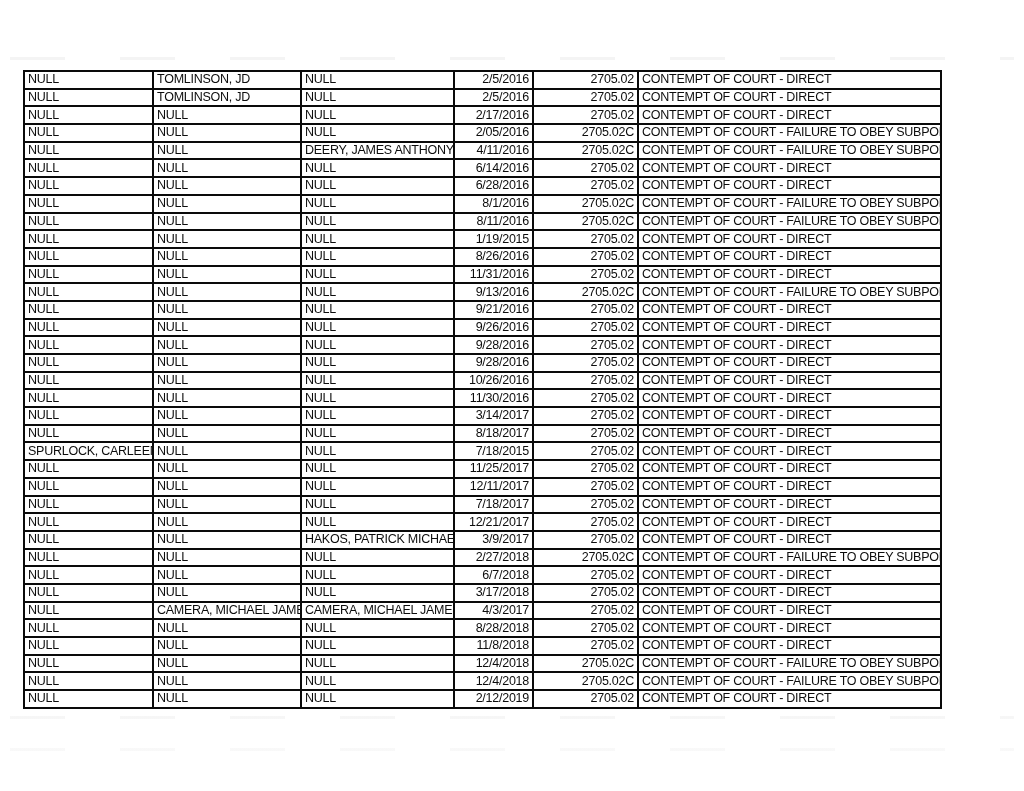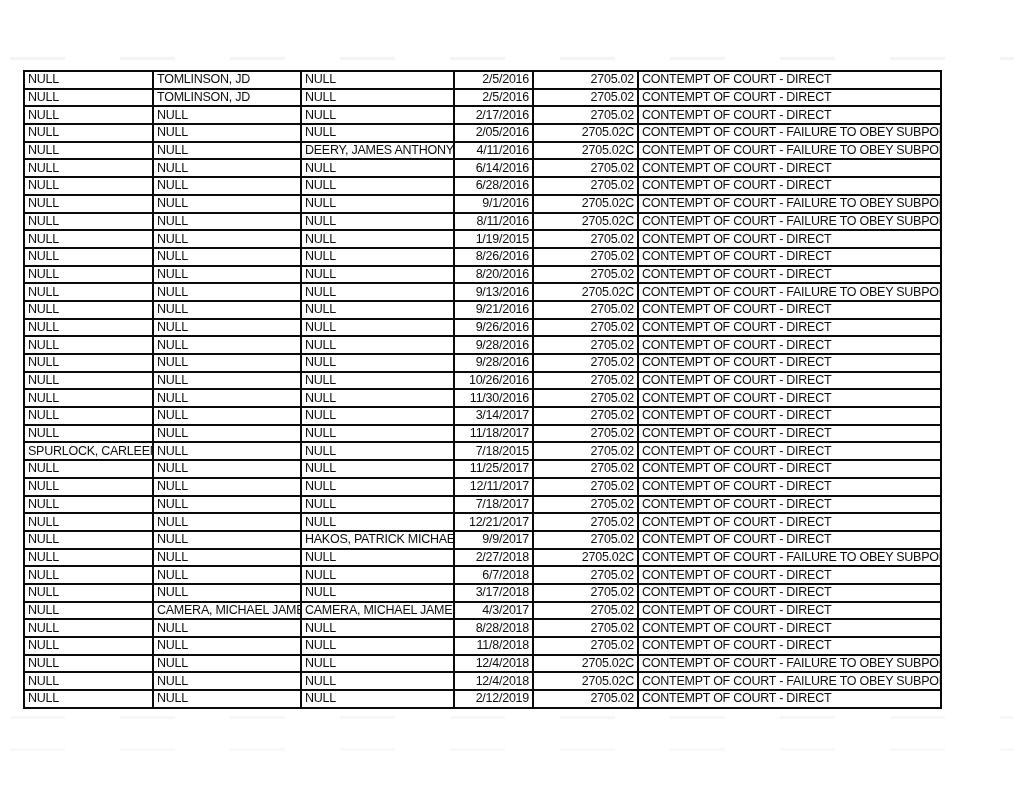--- a/index.html
+++ b/index.html
@@ -125,21 +125,21 @@
           <td class="c1">NULL</td>
           <td class="c2">NULL</td>
           <td class="c3">6/28/2016</td>
           <td class="c4">2705.02</td>
           <td class="c5">CONTEMPT OF COURT - DIRECT</td>
         </tr>
         <tr>
           <td class="c0">NULL</td>
           <td class="c1">NULL</td>
           <td class="c2">NULL</td>
-          <td class="c3">9/1/2016</td>
+          <td class="c3">8/1/2016</td>
           <td class="c4">2705.02C</td>
           <td class="c5">CONTEMPT OF COURT - FAILURE TO OBEY SUBPOENA</td>
         </tr>
         <tr>
           <td class="c0">NULL</td>
           <td class="c1">NULL</td>
           <td class="c2">NULL</td>
           <td class="c3">8/11/2016</td>
           <td class="c4">2705.02C</td>
           <td class="c5">CONTEMPT OF COURT - FAILURE TO OBEY SUBPOENA</td>
@@ -157,21 +157,21 @@
           <td class="c1">NULL</td>
           <td class="c2">NULL</td>
           <td class="c3">8/26/2016</td>
           <td class="c4">2705.02</td>
           <td class="c5">CONTEMPT OF COURT - DIRECT</td>
         </tr>
         <tr>
           <td class="c0">NULL</td>
           <td class="c1">NULL</td>
           <td class="c2">NULL</td>
-          <td class="c3">8/20/2016</td>
+          <td class="c3">11/31/2016</td>
           <td class="c4">2705.02</td>
           <td class="c5">CONTEMPT OF COURT - DIRECT</td>
         </tr>
         <tr>
           <td class="c0">NULL</td>
           <td class="c1">NULL</td>
           <td class="c2">NULL</td>
           <td class="c3">9/13/2016</td>
           <td class="c4">2705.02C</td>
           <td class="c5">CONTEMPT OF COURT - FAILURE TO OBEY SUBPOENA</td>
@@ -229,21 +229,21 @@
           <td class="c1">NULL</td>
           <td class="c2">NULL</td>
           <td class="c3">3/14/2017</td>
           <td class="c4">2705.02</td>
           <td class="c5">CONTEMPT OF COURT - DIRECT</td>
         </tr>
         <tr>
           <td class="c0">NULL</td>
           <td class="c1">NULL</td>
           <td class="c2">NULL</td>
-          <td class="c3">11/18/2017</td>
+          <td class="c3">8/18/2017</td>
           <td class="c4">2705.02</td>
           <td class="c5">CONTEMPT OF COURT - DIRECT</td>
         </tr>
         <tr>
           <td class="c0">SPURLOCK, CARLEEN</td>
           <td class="c1">NULL</td>
           <td class="c2">NULL</td>
           <td class="c3">7/18/2015</td>
           <td class="c4">2705.02</td>
           <td class="c5">CONTEMPT OF COURT - DIRECT</td>
@@ -277,21 +277,21 @@
           <td class="c1">NULL</td>
           <td class="c2">NULL</td>
           <td class="c3">12/21/2017</td>
           <td class="c4">2705.02</td>
           <td class="c5">CONTEMPT OF COURT - DIRECT</td>
         </tr>
         <tr>
           <td class="c0">NULL</td>
           <td class="c1">NULL</td>
           <td class="c2">HAKOS, PATRICK MICHAEL</td>
-          <td class="c3">9/9/2017</td>
+          <td class="c3">3/9/2017</td>
           <td class="c4">2705.02</td>
           <td class="c5">CONTEMPT OF COURT - DIRECT</td>
         </tr>
         <tr>
           <td class="c0">NULL</td>
           <td class="c1">NULL</td>
           <td class="c2">NULL</td>
           <td class="c3">2/27/2018</td>
           <td class="c4">2705.02C</td>
           <td class="c5">CONTEMPT OF COURT - FAILURE TO OBEY SUBPOENA</td>

